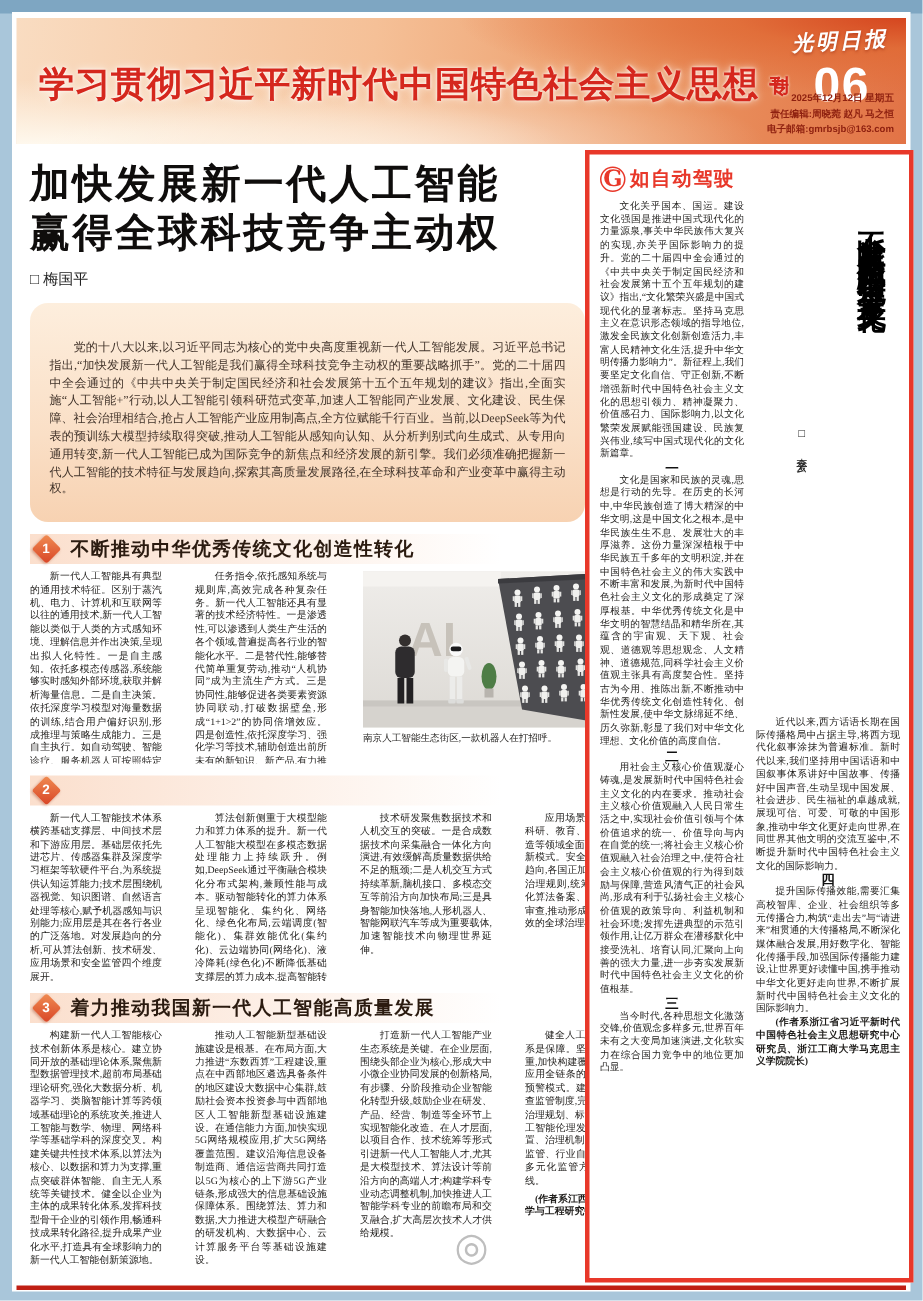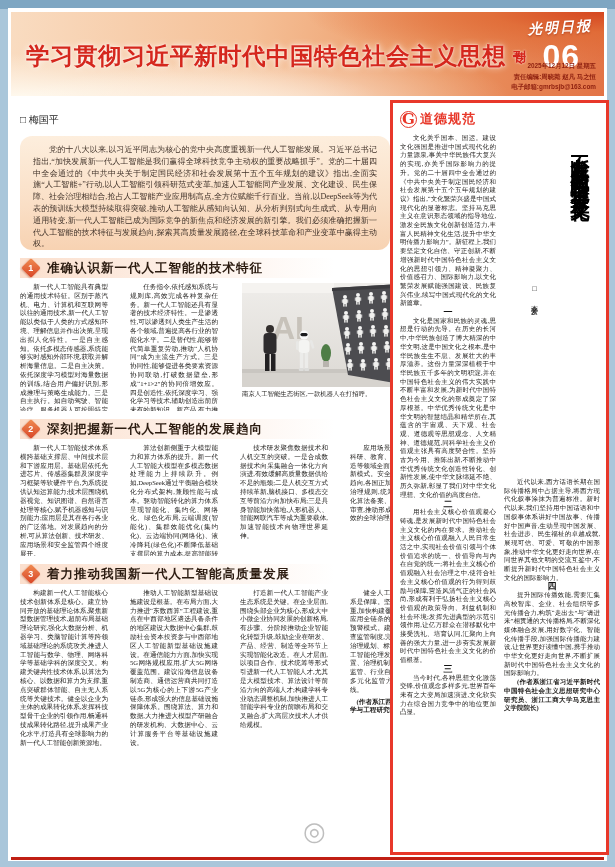--- a/index.html
+++ b/index.html
@@ -56,21 +56,21 @@
   .main-article{position:absolute;left:12px;top:98px;width:370px;}
   .headline{
     font-family:"DejaVu Serif","Liberation Serif",serif;
     font-weight:900;color:#0f0d0c;font-size:26.5px;line-height:33px;letter-spacing:2px;
     margin:0;
   }
   .byline{font-size:10px;color:#222;margin-top:7px;}
   .intro-box{
     margin-top:9px;height:98px;border-radius:12px;
     background:linear-gradient(180deg,#fdeedd 0%,#fadfc6 60%,#f7d2b2 100%);
-    padding:8px 13px;
+    padding:24px 13px;
     font-family:"Liberation Serif","DejaVu Serif",serif;
     font-size:8px;line-height:11.8px;color:#41332a;
     text-align:justify;text-indent:2em;overflow:hidden;
   }
   .sec-header{
     margin-top:8px;height:20px;display:flex;align-items:center;gap:9px;
     background:linear-gradient(90deg,#fbdfcd 0%,rgba(251,223,205,0) 85%);
     padding-left:4px;
   }
   .diamond{
@@ -159,29 +159,33 @@
     <div class="masthead">光明日报</div>
     <div class="page-number">06</div>
     <div class="banner-meta">
       <div>2025年12月12日 星期五</div>
       <div>责任编辑:周晓菀 赵凡 马之恒</div>
       <div>电子邮箱:gmrbsjb@163.com</div>
     </div>
   </div>
 
   <div class="main-article">
+    <h1 class="headline">
+      <span>加快发展新一代人工智能</span><br>
+      <span>赢得全球科技竞争主动权</span>
+    </h1>
     <div class="byline">□ 梅国平</div>
 
     <div class="intro-box">党的十八大以来,以习近平同志为核心的党中央高度重视新一代人工智能发展。习近平总书记指出,“加快发展新一代人工智能是我们赢得全球科技竞争主动权的重要战略抓手”。党的二十届四中全会通过的《中共中央关于制定国民经济和社会发展第十五个五年规划的建议》指出,全面实施“人工智能+”行动,以人工智能引领科研范式变革,加速人工智能同产业发展、文化建设、民生保障、社会治理相结合,抢占人工智能产业应用制高点,全方位赋能千行百业。当前,以DeepSeek等为代表的预训练大模型持续取得突破,推动人工智能从感知向认知、从分析判别式向生成式、从专用向通用转变,新一代人工智能已成为国际竞争的新焦点和经济发展的新引擎。我们必须准确把握新一代人工智能的技术特征与发展趋向,探索其高质量发展路径,在全球科技革命和产业变革中赢得主动权。</div>
 
     <div class="sec-header">
       <div class="diamond">
           <span>1</span>
         </div>
-      <div class="sec-title">准确认识新一代人工智能的技术特征</div>
+      <div class="sec-title">不断推动中华优秀传统文化创造性转化</div>
     </div>
     <div class="sec-body">
       <div class="col h128">新一代人工智能具有典型的通用技术特征。区别于蒸汽机、电力、计算机和互联网等以往的通用技术,新一代人工智能以类似于人类的方式感知环境、理解信息并作出决策,呈现出拟人化特性。一是自主感知。依托多模态传感器,系统能够实时感知外部环境,获取并解析海量信息。二是自主决策。依托深度学习模型对海量数据的训练,结合用户偏好识别,形成推理与策略生成能力。三是自主执行。如自动驾驶、智能诊疗、服务机器人可按照特定的</div>
       <div class="col h128">任务指令,依托感知系统与规则库,高效完成各种复杂任务。新一代人工智能还具有显著的技术经济特性。一是渗透性,可以渗透到人类生产生活的各个领域,普遍提高各行业的智能化水平。二是替代性,能够替代简单重复劳动,推动“人机协同”成为主流生产方式。三是协同性,能够促进各类要素资源协同联动,打破数据壁垒,形成“1+1&gt;2”的协同倍增效应。四是创造性,依托深度学习、强化学习等技术,辅助创造出前所未有的新知识、新产品,有力推动形成新质生产力。</div>
       <div class="photo-wrap">
         <svg class="photo" viewBox="0 0 176 104" xmlns="http://www.w3.org/2000/svg">
           <defs>
             <g id="mr">
               <circle cx="3" cy="2" r="2" fill="#f4f4f2"></circle>
               <rect x="0.8" y="4" width="4.4" height="5" rx="1" fill="#f0f0ee"></rect>
@@ -252,21 +256,20 @@
           <span>南京人工智能生态街区,一款机器人在打招呼。</span>
           <span class="caption-credit">新华社发</span>
         </div>
       </div>
     </div>
 
     <div class="sec-header">
       <div class="diamond">
           <span>2</span>
         </div>
-      <div class="sec-title">深刻把握新一代人工智能的发展趋向</div>
     </div>
     <div class="sec-body">
       <div class="col h112">新一代人工智能技术体系横跨基础支撑层、中间技术层和下游应用层。基础层依托先进芯片、传感器集群及深度学习框架等软硬件平台,为系统提供认知运算能力;技术层围绕机器视觉、知识图谱、自然语言处理等核心,赋予机器感知与识别能力;应用层是其在各行各业的广泛落地。对发展趋向的分析,可从算法创新、技术研发、应用场景和安全监管四个维度展开。</div>
       <div class="col h112">算法创新侧重于大模型能力和算力体系的提升。新一代人工智能大模型在多模态数据处理能力上持续跃升。例如,DeepSeek通过平衡融合模块化分布式架构,兼顾性能与成本。驱动智能转化的算力体系呈现智能化、集约化、网络化、绿色化布局,云端调度(智能化)、集群效能优化(集约化)、云边端协同(网络化)、液冷降耗(绿色化)不断降低基础支撑层的算力成本,提高智能转化效率。</div>
       <div class="col h112">技术研发聚焦数据技术和人机交互的突破。一是合成数据技术向采集融合一体化方向演进,有效缓解高质量数据供给不足的瓶颈;二是人机交互方式持续革新,脑机接口、多模态交互等前沿方向加快布局;三是具身智能加快落地,人形机器人、智能网联汽车等成为重要载体,加速智能技术向物理世界延伸。</div>
       <div class="col h112">应用场景从消费互联网向科研、教育、医疗、金融、制造等领域全面渗透,催生新业态新模式。安全监管同样是重要趋向,各国正加快完善人工智能治理规则,统筹发展与安全,强化算法备案、数据合规与伦理审查,推动形成开放、公正、有效的全球治理框架。</div>
     </div>
 
     <div class="sec-header">
       <div class="diamond">
@@ -281,21 +284,21 @@
       <div class="col h182">
         <span>健全人工智能安全治理体系是保障。坚持发展与安全并重,加快构建覆盖算法、数据、应用全链条的安全评估与风险预警模式。建立伦理规范和审查监管制度,完善人工智能伦理治理规划、标准和指南,聚焦人工智能伦理发展需求、风险处置、治理机制,进一步优化政府监管、行业自律、公众监督等多元化监管方式,筑牢安全防线。</span>
         <div class="attr-main">(作者系江西师范大学管理科学与工程研究中心主任)</div>
       </div>
     </div>
   </div>
 
   <div class="side-box">
     <div class="col-head">
       <span class="g-logo">G</span>
-      <span class="col-name">道德规范</span>
+      <span class="col-name">如自动驾驶</span>
     </div>
     <div class="side-cols">
       <div class="side-col">
         <p>文化关乎国本、国运。建设文化强国是推进中国式现代化的力量源泉,事关中华民族伟大复兴的实现,亦关乎国际影响力的提升。党的二十届四中全会通过的《中共中央关于制定国民经济和社会发展第十五个五年规划的建议》指出,“文化繁荣兴盛是中国式现代化的显著标志。坚持马克思主义在意识形态领域的指导地位,激发全民族文化创新创造活力,丰富人民精神文化生活,提升中华文明传播力影响力”。新征程上,我们要坚定文化自信、守正创新,不断增强新时代中国特色社会主义文化的思想引领力、精神凝聚力、价值感召力、国际影响力,以文化繁荣发展赋能强国建设、民族复兴伟业,续写中国式现代化的文化新篇章。</p>
         <p class="divider-num">一</p>
         <p>文化是国家和民族的灵魂,思想是行动的先导。在历史的长河中,中华民族创造了博大精深的中华文明,这是中国文化之根本,是中华民族生生不息、发展壮大的丰厚滋养。这份力量深深植根于中华民族五千多年的文明积淀,并在中国特色社会主义的伟大实践中不断丰富和发展,为新时代中国特色社会主义文化的形成奠定了深厚根基。中华优秀传统文化是中华文明的智慧结晶和精华所在,其蕴含的宇宙观、天下观、社会观、道德观等思想观念、人文精神、道德规范,同科学社会主义价值观主张具有高度契合性。坚持古为今用、推陈出新,不断推动中华优秀传统文化创造性转化、创新性发展,使中华文脉绵延不绝、历久弥新,彰显了我们对中华文化理想、文化价值的高度自信。</p>
         <p class="divider-num">二</p>
         <p>用社会主义核心价值观凝心铸魂,是发展新时代中国特色社会主义文化的内在要求。推动社会主义核心价值观融入人民日常生活之中,实现社会价值引领与个体价值追求的统一、价值导向与内在自觉的统一;将社会主义核心价值观融入社会治理之中,使符合社会主义核心价值观的行为得到鼓励与保障,营造风清气正的社会风尚,形成有利于弘扬社会主义核心价值观的政策导向、利益机制和社会环境;发挥先进典型的示范引领作用,让亿万群众在潜移默化中接受洗礼、培育认同,汇聚向上向善的强大力量,进一步夯实发展新时代中国特色社会主义文化的价值根基。</p>
         <p class="divider-num">三</p>
         <p>当今时代,各种思想文化激荡交锋,价值观念多样多元,世界百年未有之大变局加速演进,文化软实力在综合国力竞争中的地位更加凸显。</p>

